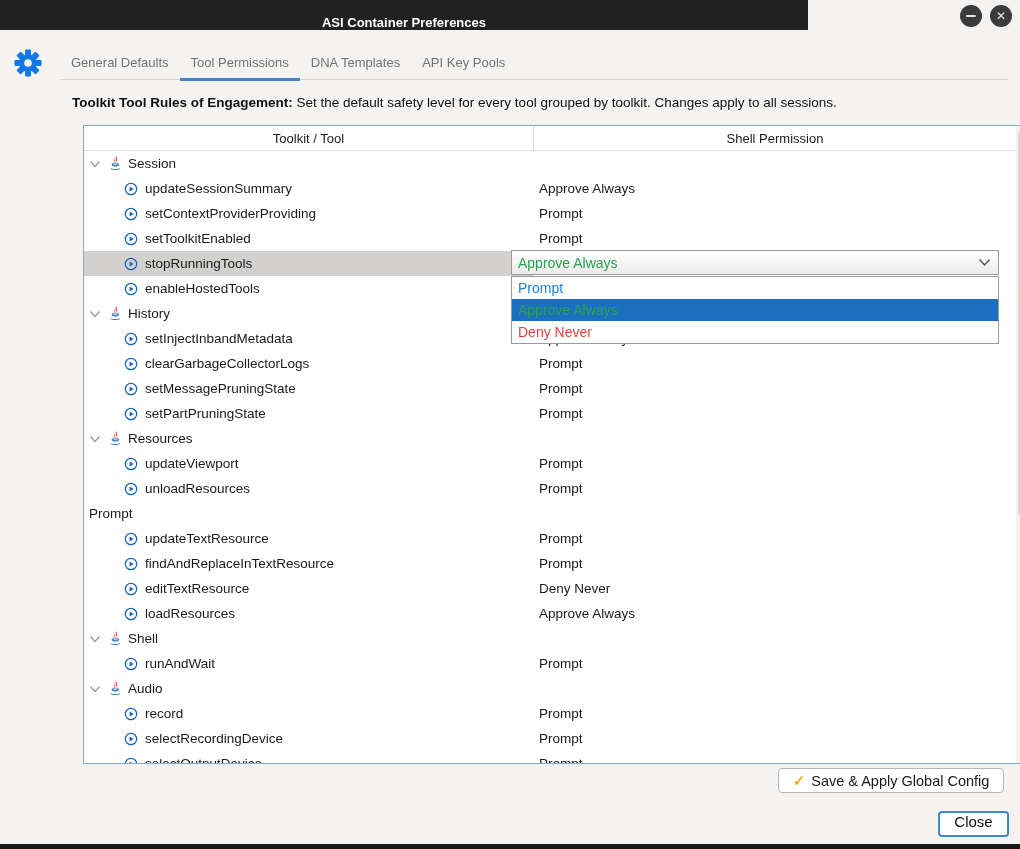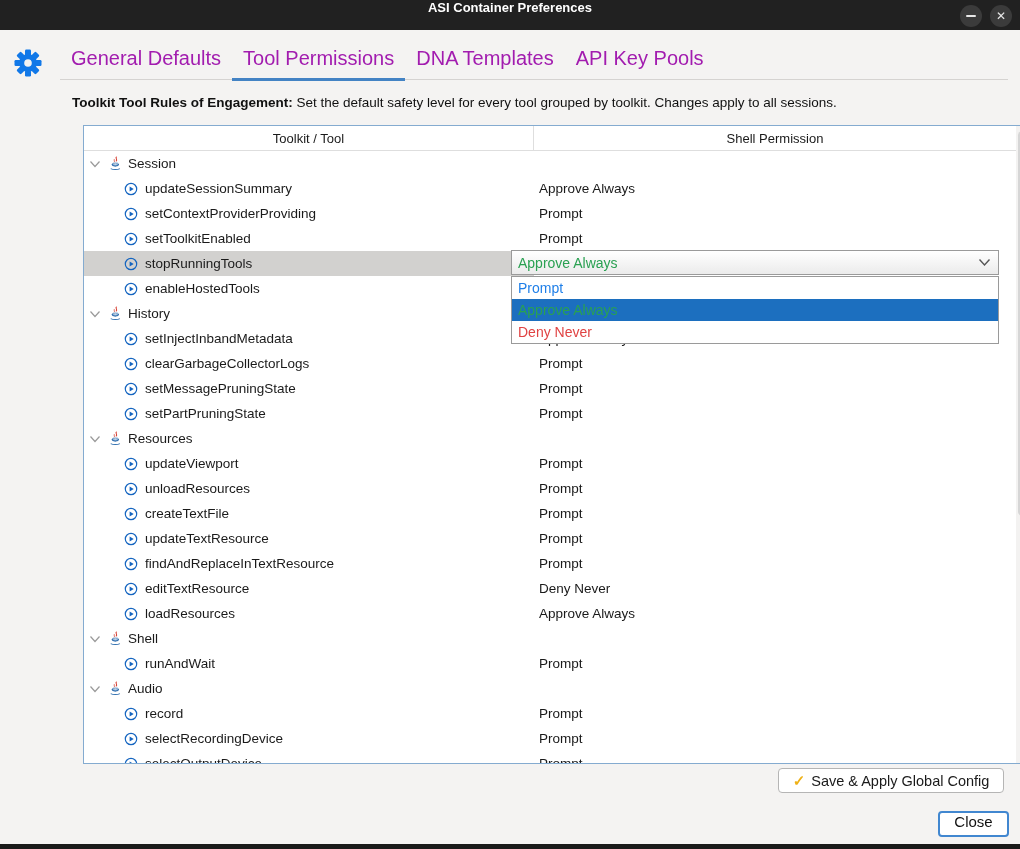--- a/index.html
+++ b/index.html
@@ -6,41 +6,41 @@
   html,body { width:1020px; height:849px; }
   body {
     font-family:"Liberation Sans", sans-serif;
     background:#f4f3f2;
     position:relative;
     overflow:hidden;
     color:#1a1a1a;
   }
   
   .titlebar {
-    position:absolute; left:0; top:0; width:1020px; height:30px;
-    background:#212121; display:flex; align-items:flex-start; justify-content:center;
+    position:absolute; left:0; top:0; width:808px; height:30px;
+    background:#212121; display:flex; align-items:flex-end; justify-content:center;
   }
   .titlebar .title { color:#ffffff; font-size:13px; font-weight:bold; }
   .winbtn {
     position:absolute; top:5px; width:22px; height:22px; border-radius:50%;
     background:#3b3b3b; color:#e8e8e8; display:flex; align-items:center; justify-content:center;
     font-size:12px; cursor:pointer;
   }
   .winbtn.min { right:38px; }
   .winbtn.close { right:8px; }
   .winbtn.min .bar { width:10px; height:2px; background:#e8e8e8; border-radius:1px; }
   
   .gear { position:absolute; left:13px; top:48px; width:30px; height:30px; }
   
   .tabbar {
     position:absolute; left:60px; top:47px; width:948px; height:33px;
     display:flex; align-items:flex-end; border-bottom:1px solid #d5d3d1;
   }
   .tab {
-    padding:6px 11px 8px 11px; font-size:20px; color:#a21caf; cursor:pointer;
+    padding:6px 11px 8px 11px; font-size:13px; color:#737373; cursor:pointer;
     border-bottom:3px solid transparent; margin-bottom:-2px; white-space:nowrap;margin-top:16px;
   }
   .tab.active { border-bottom:3px solid #4383c4; }
   
   .intro { position:absolute; left:72px; top:95px; font-size:13.5px; color:#111; }
   .intro .b { font-weight:bold; }
   
   .table {
     position:absolute; left:60px; top:125px; width:948px; height:639px;
     background:#ffffff; border:1.5px solid #84abd0; overflow:hidden;margin-left:23px;
@@ -299,27 +299,20 @@
         <div class="cell1">
           <svg class="ticon" viewBox="0 0 14 14">
     <circle cx="7" cy="7" r="5.7" fill="none" stroke="#1565c0" stroke-width="1.2"></circle>
     <path d="M5.6 4.5l4.1 2.5-4.1 2.5z" fill="#1565c0"></path>
   </svg>
           <span class="tool-label">unloadResources</span>
         </div>
         <div class="cell2">Prompt</div>
       </div>
       <div class="row tool-row">
-        <div class="cell1">
-          <svg class="ticon" viewBox="0 0 14 14">
-    <circle cx="7" cy="7" r="5.7" fill="none" stroke="#1565c0" stroke-width="1.2"></circle>
-    <path d="M5.6 4.5l4.1 2.5-4.1 2.5z" fill="#1565c0"></path>
-  </svg>
-          <span class="tool-label">createTextFile</span>
-        </div>
         <div class="cell2">Prompt</div>
       </div>
       <div class="row tool-row">
         <div class="cell1">
           <svg class="ticon" viewBox="0 0 14 14">
     <circle cx="7" cy="7" r="5.7" fill="none" stroke="#1565c0" stroke-width="1.2"></circle>
     <path d="M5.6 4.5l4.1 2.5-4.1 2.5z" fill="#1565c0"></path>
   </svg>
           <span class="tool-label">updateTextResource</span>
         </div>

